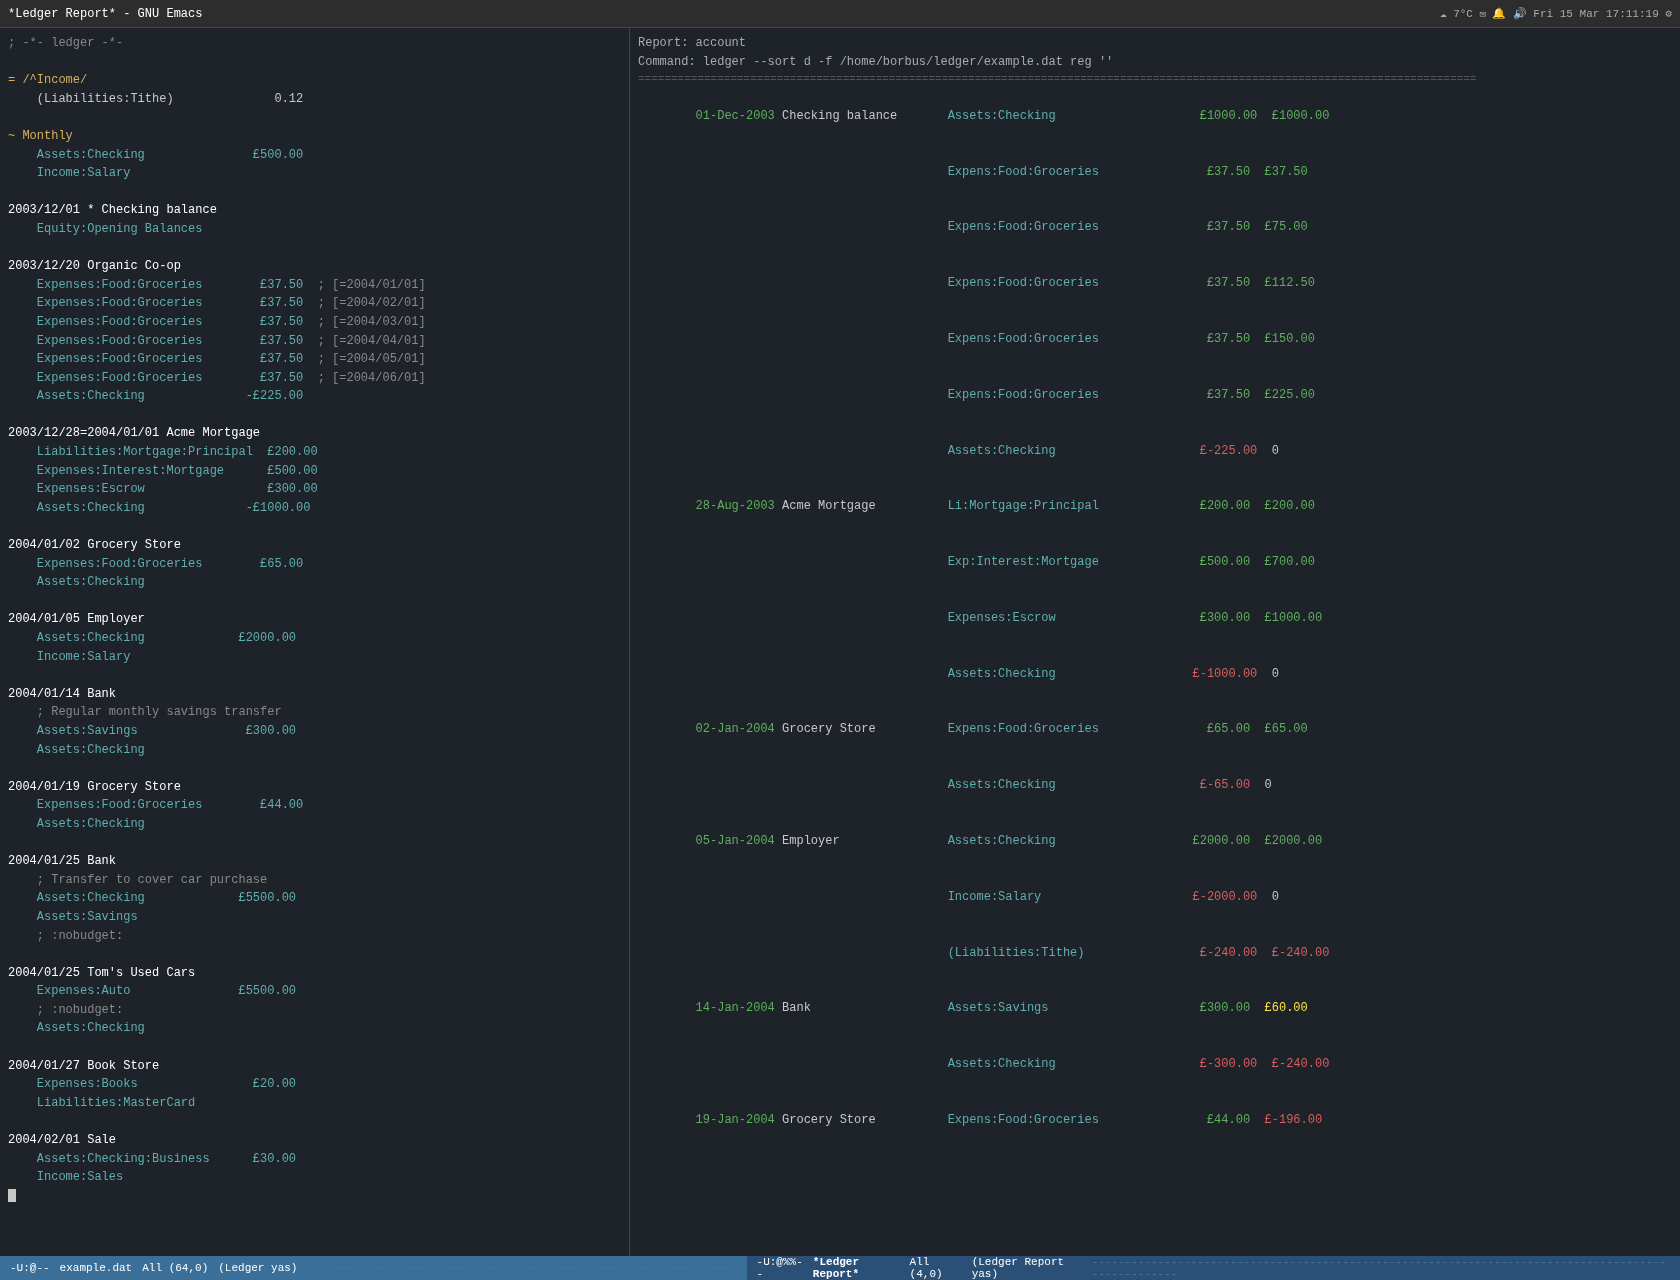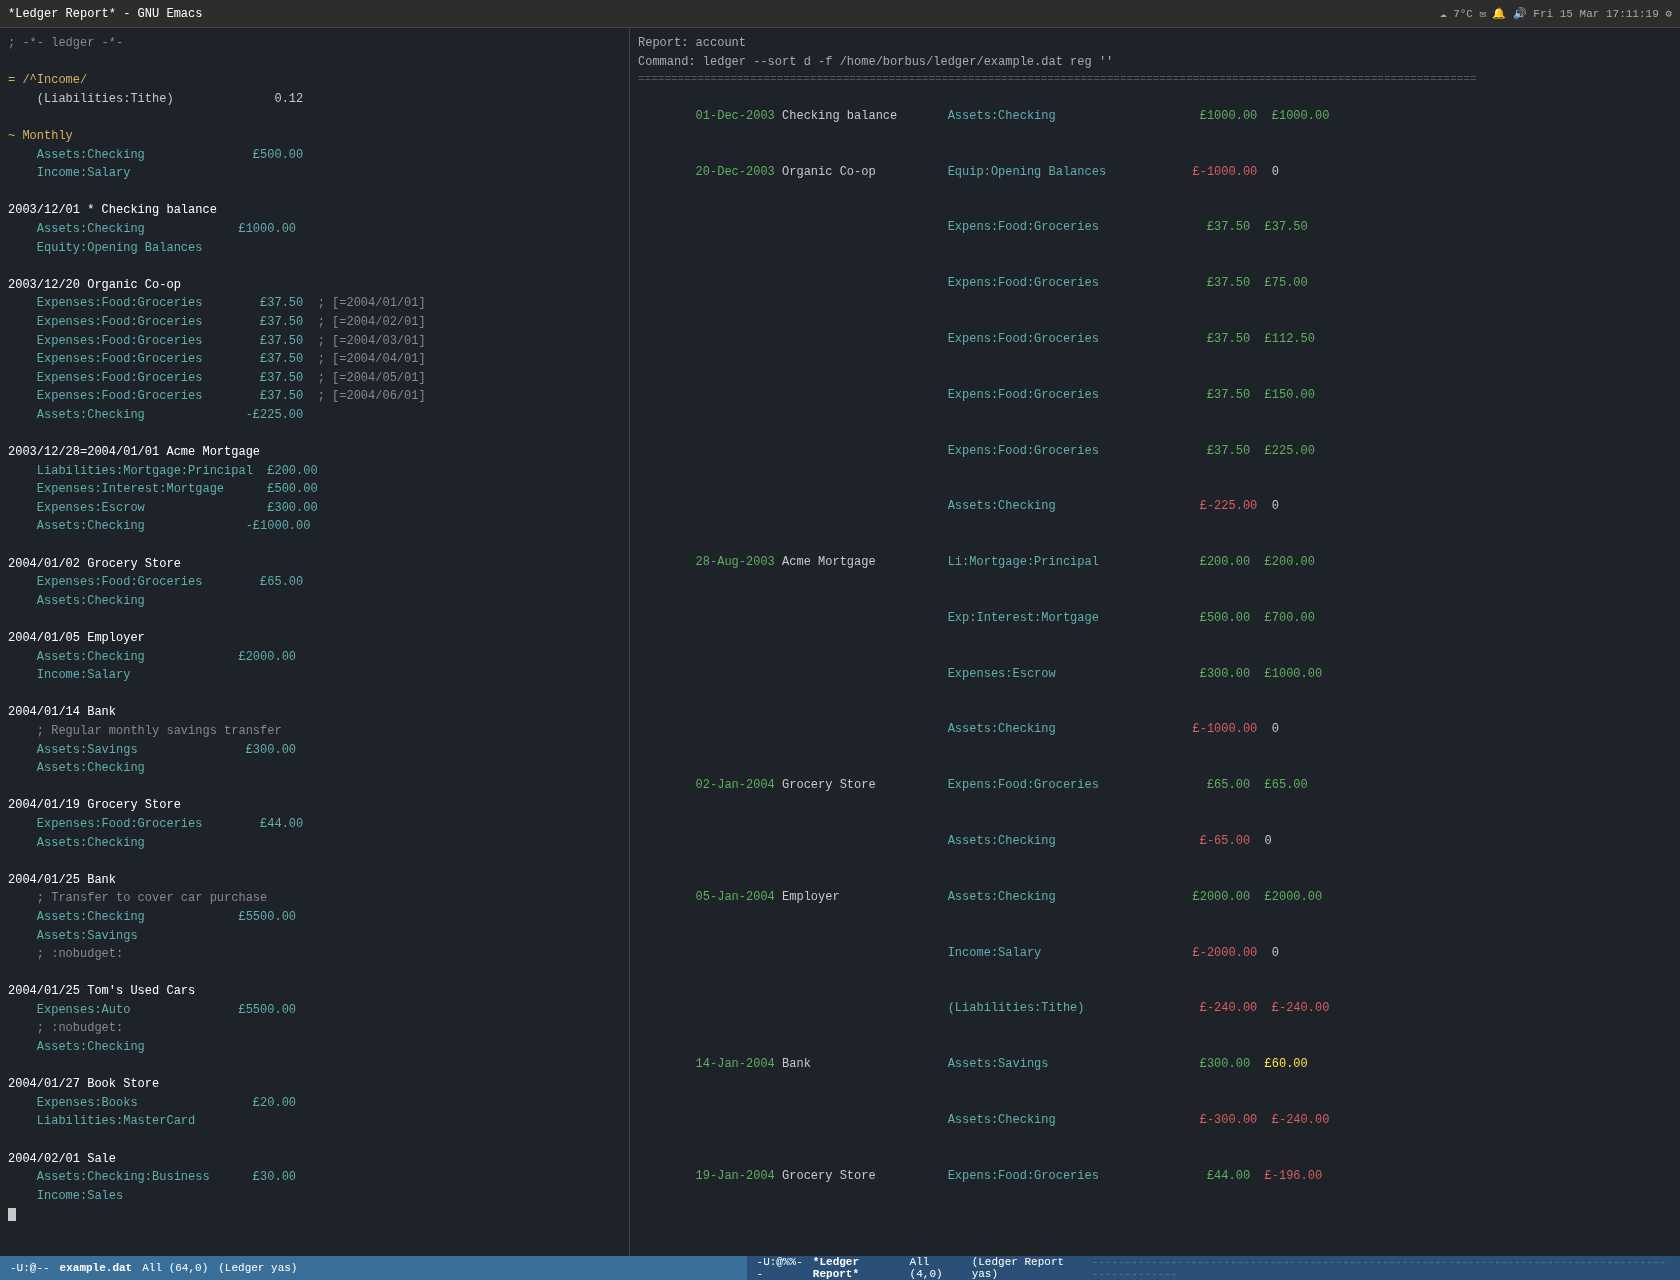--- a/index.html
+++ b/index.html
@@ -112,21 +112,20 @@
     <div class="line text-gray">; -*- ledger -*-</div>
     <div class="line">&nbsp;</div>
     <div class="line text-yellow">= /^Income/</div>
     <div class="line"><span style="color:#c8c8c8">    (Liabilities:Tithe)              0.12</span></div>
     <div class="line">&nbsp;</div>
     <div class="line text-yellow">~ Monthly</div>
     <div class="line text-cyan">    Assets:Checking               £500.00</div>
     <div class="line text-cyan">    Income:Salary</div>
     <div class="line">&nbsp;</div>
     <div class="line"><span class="text-white">2003/12/01 * Checking balance</span></div>
-    <div class="line text-cyan">    Assets:Checking             £1000.00</div>
     <div class="line text-cyan">    Equity:Opening Balances</div>
     <div class="line">&nbsp;</div>
     <div class="line"><span class="text-white">2003/12/20 Organic Co-op</span></div>
     <div class="line"><span class="text-cyan">    Expenses:Food:Groceries        £37.50  </span><span class="text-gray">; [=2004/01/01]</span></div>
     <div class="line"><span class="text-cyan">    Expenses:Food:Groceries        £37.50  </span><span class="text-gray">; [=2004/02/01]</span></div>
     <div class="line"><span class="text-cyan">    Expenses:Food:Groceries        £37.50  </span><span class="text-gray">; [=2004/03/01]</span></div>
     <div class="line"><span class="text-cyan">    Expenses:Food:Groceries        £37.50  </span><span class="text-gray">; [=2004/04/01]</span></div>
     <div class="line"><span class="text-cyan">    Expenses:Food:Groceries        £37.50  </span><span class="text-gray">; [=2004/05/01]</span></div>
     <div class="line"><span class="text-cyan">    Expenses:Food:Groceries        £37.50  </span><span class="text-gray">; [=2004/06/01]</span></div>
     <div class="line text-cyan">    Assets:Checking              -£225.00</div>
@@ -180,23 +179,20 @@
     <div class="line header-line">Command: ledger --sort d -f /home/borbus/ledger/example.dat reg ''</div>
     <div class="line" style="color:#555; font-size:11px;">===============================================================================================================================</div>
 
     <div>
 
       <div class="line">
         <span style="color:#5faf5f">01-Dec-2003 </span><span style="color:#c8c8c8">Checking balance       </span><span style="color:#5fafaf">Assets:Checking                  </span><span style="color:#5faf5f">  £1000.00  </span><span style="color:#5faf5f">£1000.00</span>
       </div>
 
       <div class="line">
-        <span style="color:#5faf5f">20-Dec-2003 </span><span style="color:#c8c8c8">Organic Co-op          </span><span style="color:#5fafaf">Equip:Opening Balances           </span><span style="color:#d75f5f"> £-1000.00  </span><span style="color:#c8c8c8">0</span>
-      </div>
-      <div class="line">
         <span style="color:#5faf5f">            </span><span style="color:#c8c8c8">                       </span><span style="color:#5fafaf">Expens:Food:Groceries            </span><span style="color:#5faf5f">   £37.50  </span><span style="color:#5faf5f">£37.50</span>
       </div>
       <div class="line">
         <span style="color:#5faf5f">            </span><span style="color:#c8c8c8">                       </span><span style="color:#5fafaf">Expens:Food:Groceries            </span><span style="color:#5faf5f">   £37.50  </span><span style="color:#5faf5f">£75.00</span>
       </div>
       <div class="line">
         <span style="color:#5faf5f">            </span><span style="color:#c8c8c8">                       </span><span style="color:#5fafaf">Expens:Food:Groceries            </span><span style="color:#5faf5f">   £37.50  </span><span style="color:#5faf5f">£112.50</span>
       </div>
       <div class="line">
         <span style="color:#5faf5f">            </span><span style="color:#c8c8c8">                       </span><span style="color:#5fafaf">Expens:Food:Groceries            </span><span style="color:#5faf5f">   £37.50  </span><span style="color:#5faf5f">£150.00</span>
@@ -249,21 +245,21 @@
         <span style="color:#5faf5f">19-Jan-2004 </span><span style="color:#c8c8c8">Grocery Store          </span><span style="color:#5fafaf">Expens:Food:Groceries            </span><span style="color:#5faf5f">   £44.00  </span><span style="color:#d75f5f">£-196.00</span>
       </div>
 
     </div>
   </div>
 </div>
 
 <div class="status-bar">
   <div class="status-left">
     <span>-U:@--</span>
-    <span style="font-weight:bold;">example.dat</span>
+    <span style="font-weight:normal;">example.dat</span>
     <span>All (64,0)</span>
     <span>(Ledger yas)</span>
     <span style="color:#4a7a9a;">-----------------------------------------------------------------</span>
   </div>
   <div class="status-right">
     <span>-U:@%%--</span>
     <span style="font-weight:bold;">*Ledger Report*</span>
     <span>All (4,0)</span>
     <span>(Ledger Report yas)</span>
     <span style="color:#4a7a9a;">----------------------------------------------------------------------------------------------------</span>

